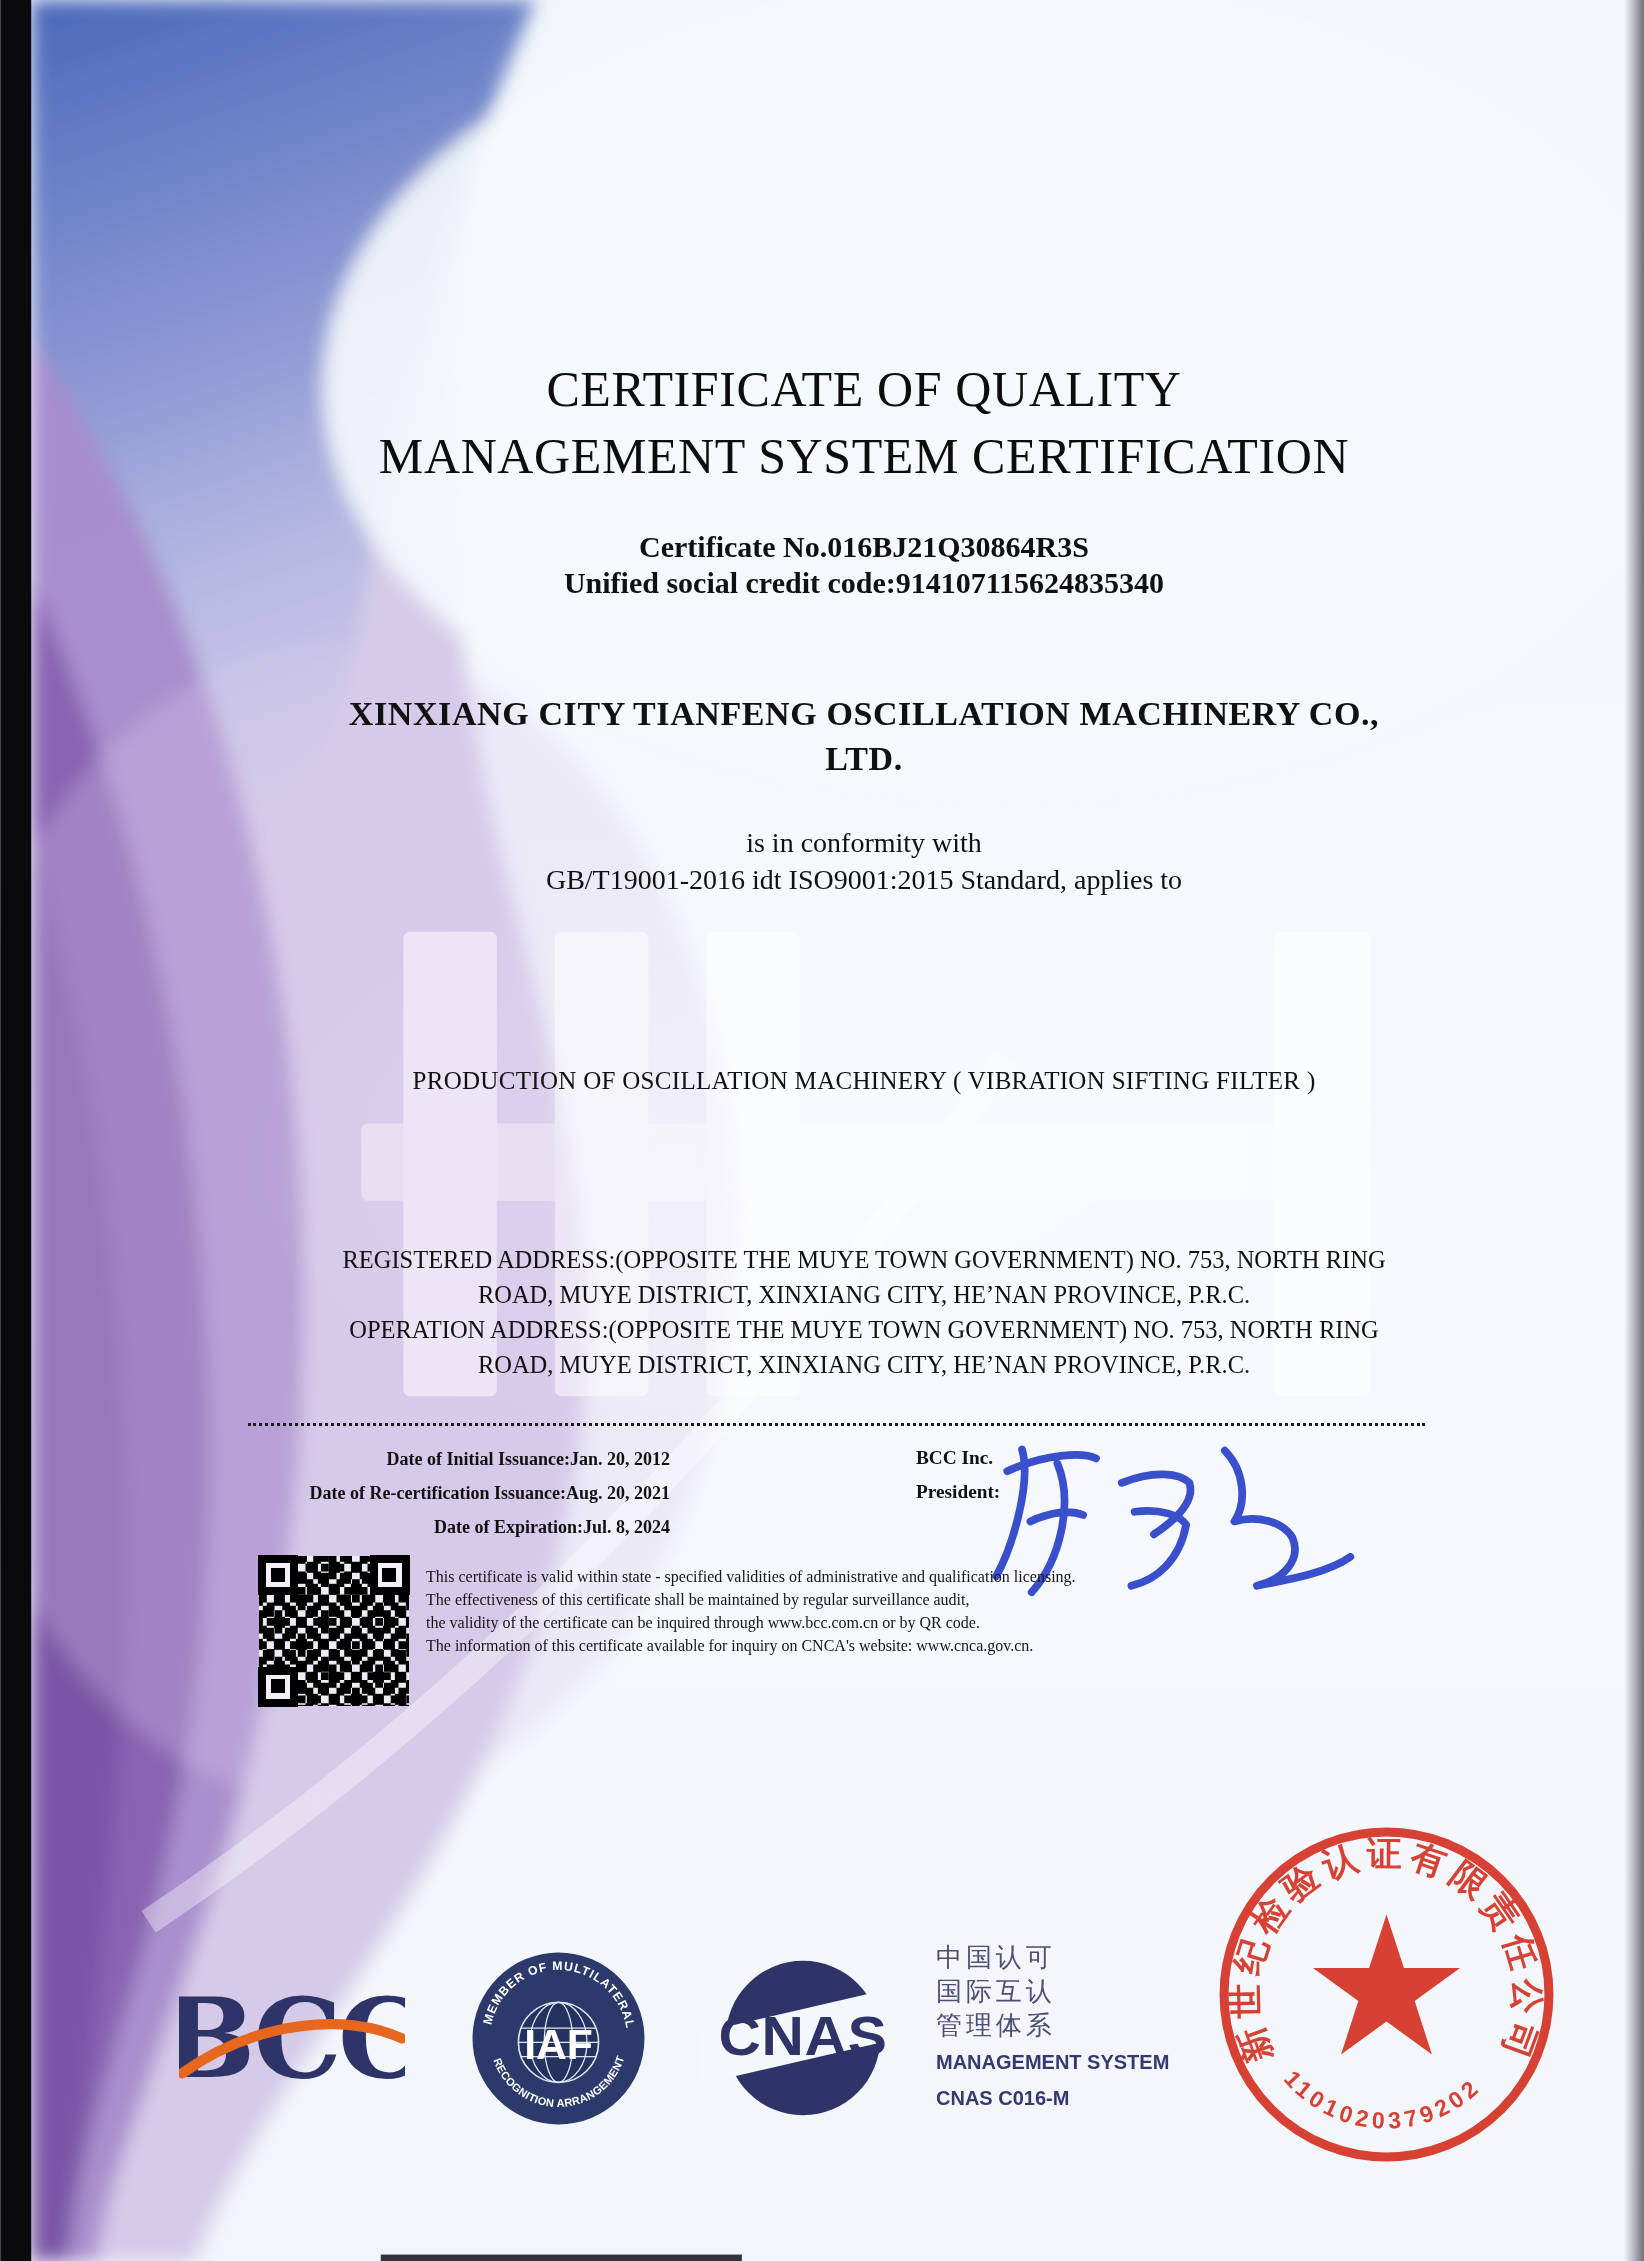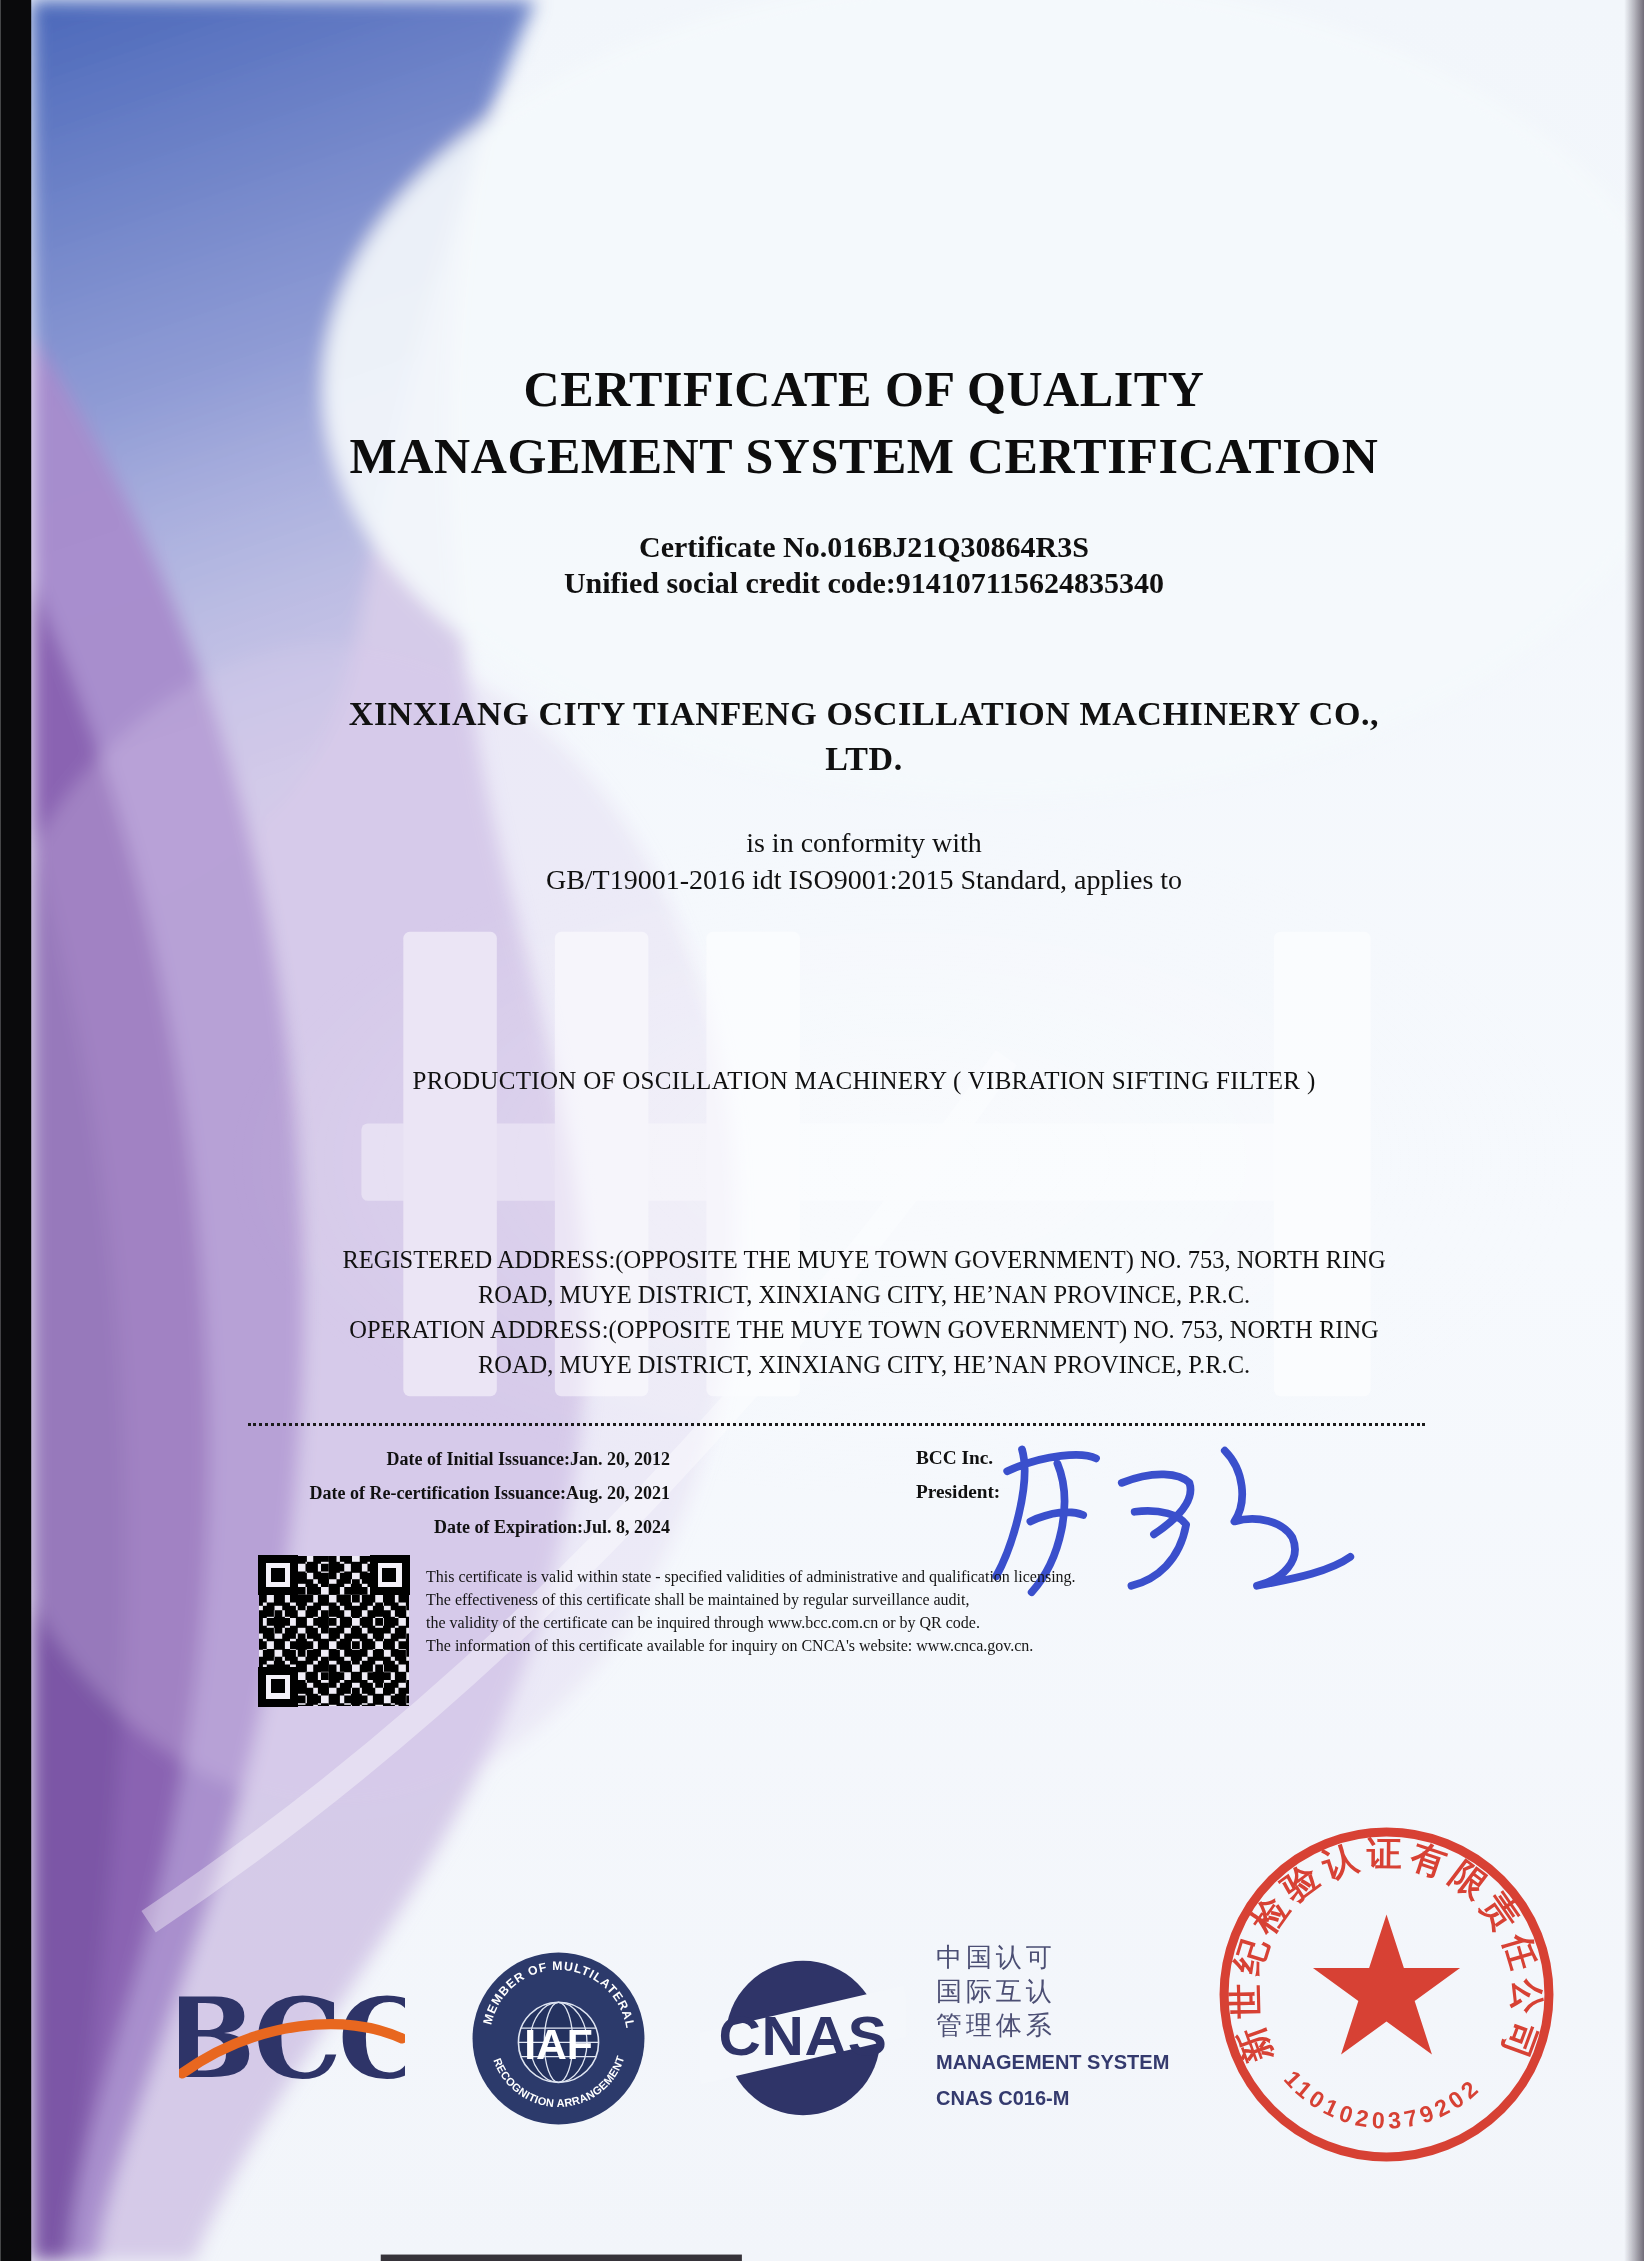--- a/index.html
+++ b/index.html
@@ -4,21 +4,21 @@
 <style>
   html,body{margin:0;padding:0;background:#555;}
   .page{
     position:relative;width:1645px;height:2261px;overflow:hidden;
     background:linear-gradient(180deg,#f2f6fb 0%,#f6f9fd 55%,#f2f5fa 100%);
     font-family:"Liberation Serif", serif;color:#111;
   }
   .abs{position:absolute;}
   svg{display:block;}
   .cline{position:absolute;left:148px;width:1432px;text-align:center;white-space:nowrap;}
-  .title{top:356px;font-size:50px;font-weight:700;line-height:67px;letter-spacing:0.6px;color:#0d0d0d;}
+  .title{top:356px;font-size:50px;font-weight:400;line-height:67px;letter-spacing:0.6px;color:#0d0d0d;}
   .certmeta{top:529px;font-size:30px;font-weight:700;line-height:36px;color:#101010;}
   .certify{top:614px;font-size:30px;}
   .company{top:691px;font-size:34px;font-weight:700;line-height:45px;letter-spacing:0.6px;}
   .conformity{top:827px;font-size:28px;}
   .standard{top:864px;font-size:28px;}
   .scope{top:1061px;font-size:25px;letter-spacing:0.3px;margin-top:6px;}
   .addresses{top:1242px;font-size:24.5px;line-height:35px;font-weight:500;}
   .dotline{position:absolute;left:248px;top:1423px;width:1177px;border-top:3.9px dotted #1b1b1b;height:0;}
   .dates{position:absolute;left:219px;top:1442px;width:451px;text-align:right;font-size:18px;font-weight:700;line-height:34px;white-space:nowrap;}
   .issuer{position:absolute;left:916px;top:1441px;font-size:19.3px;font-weight:700;line-height:34px;}

